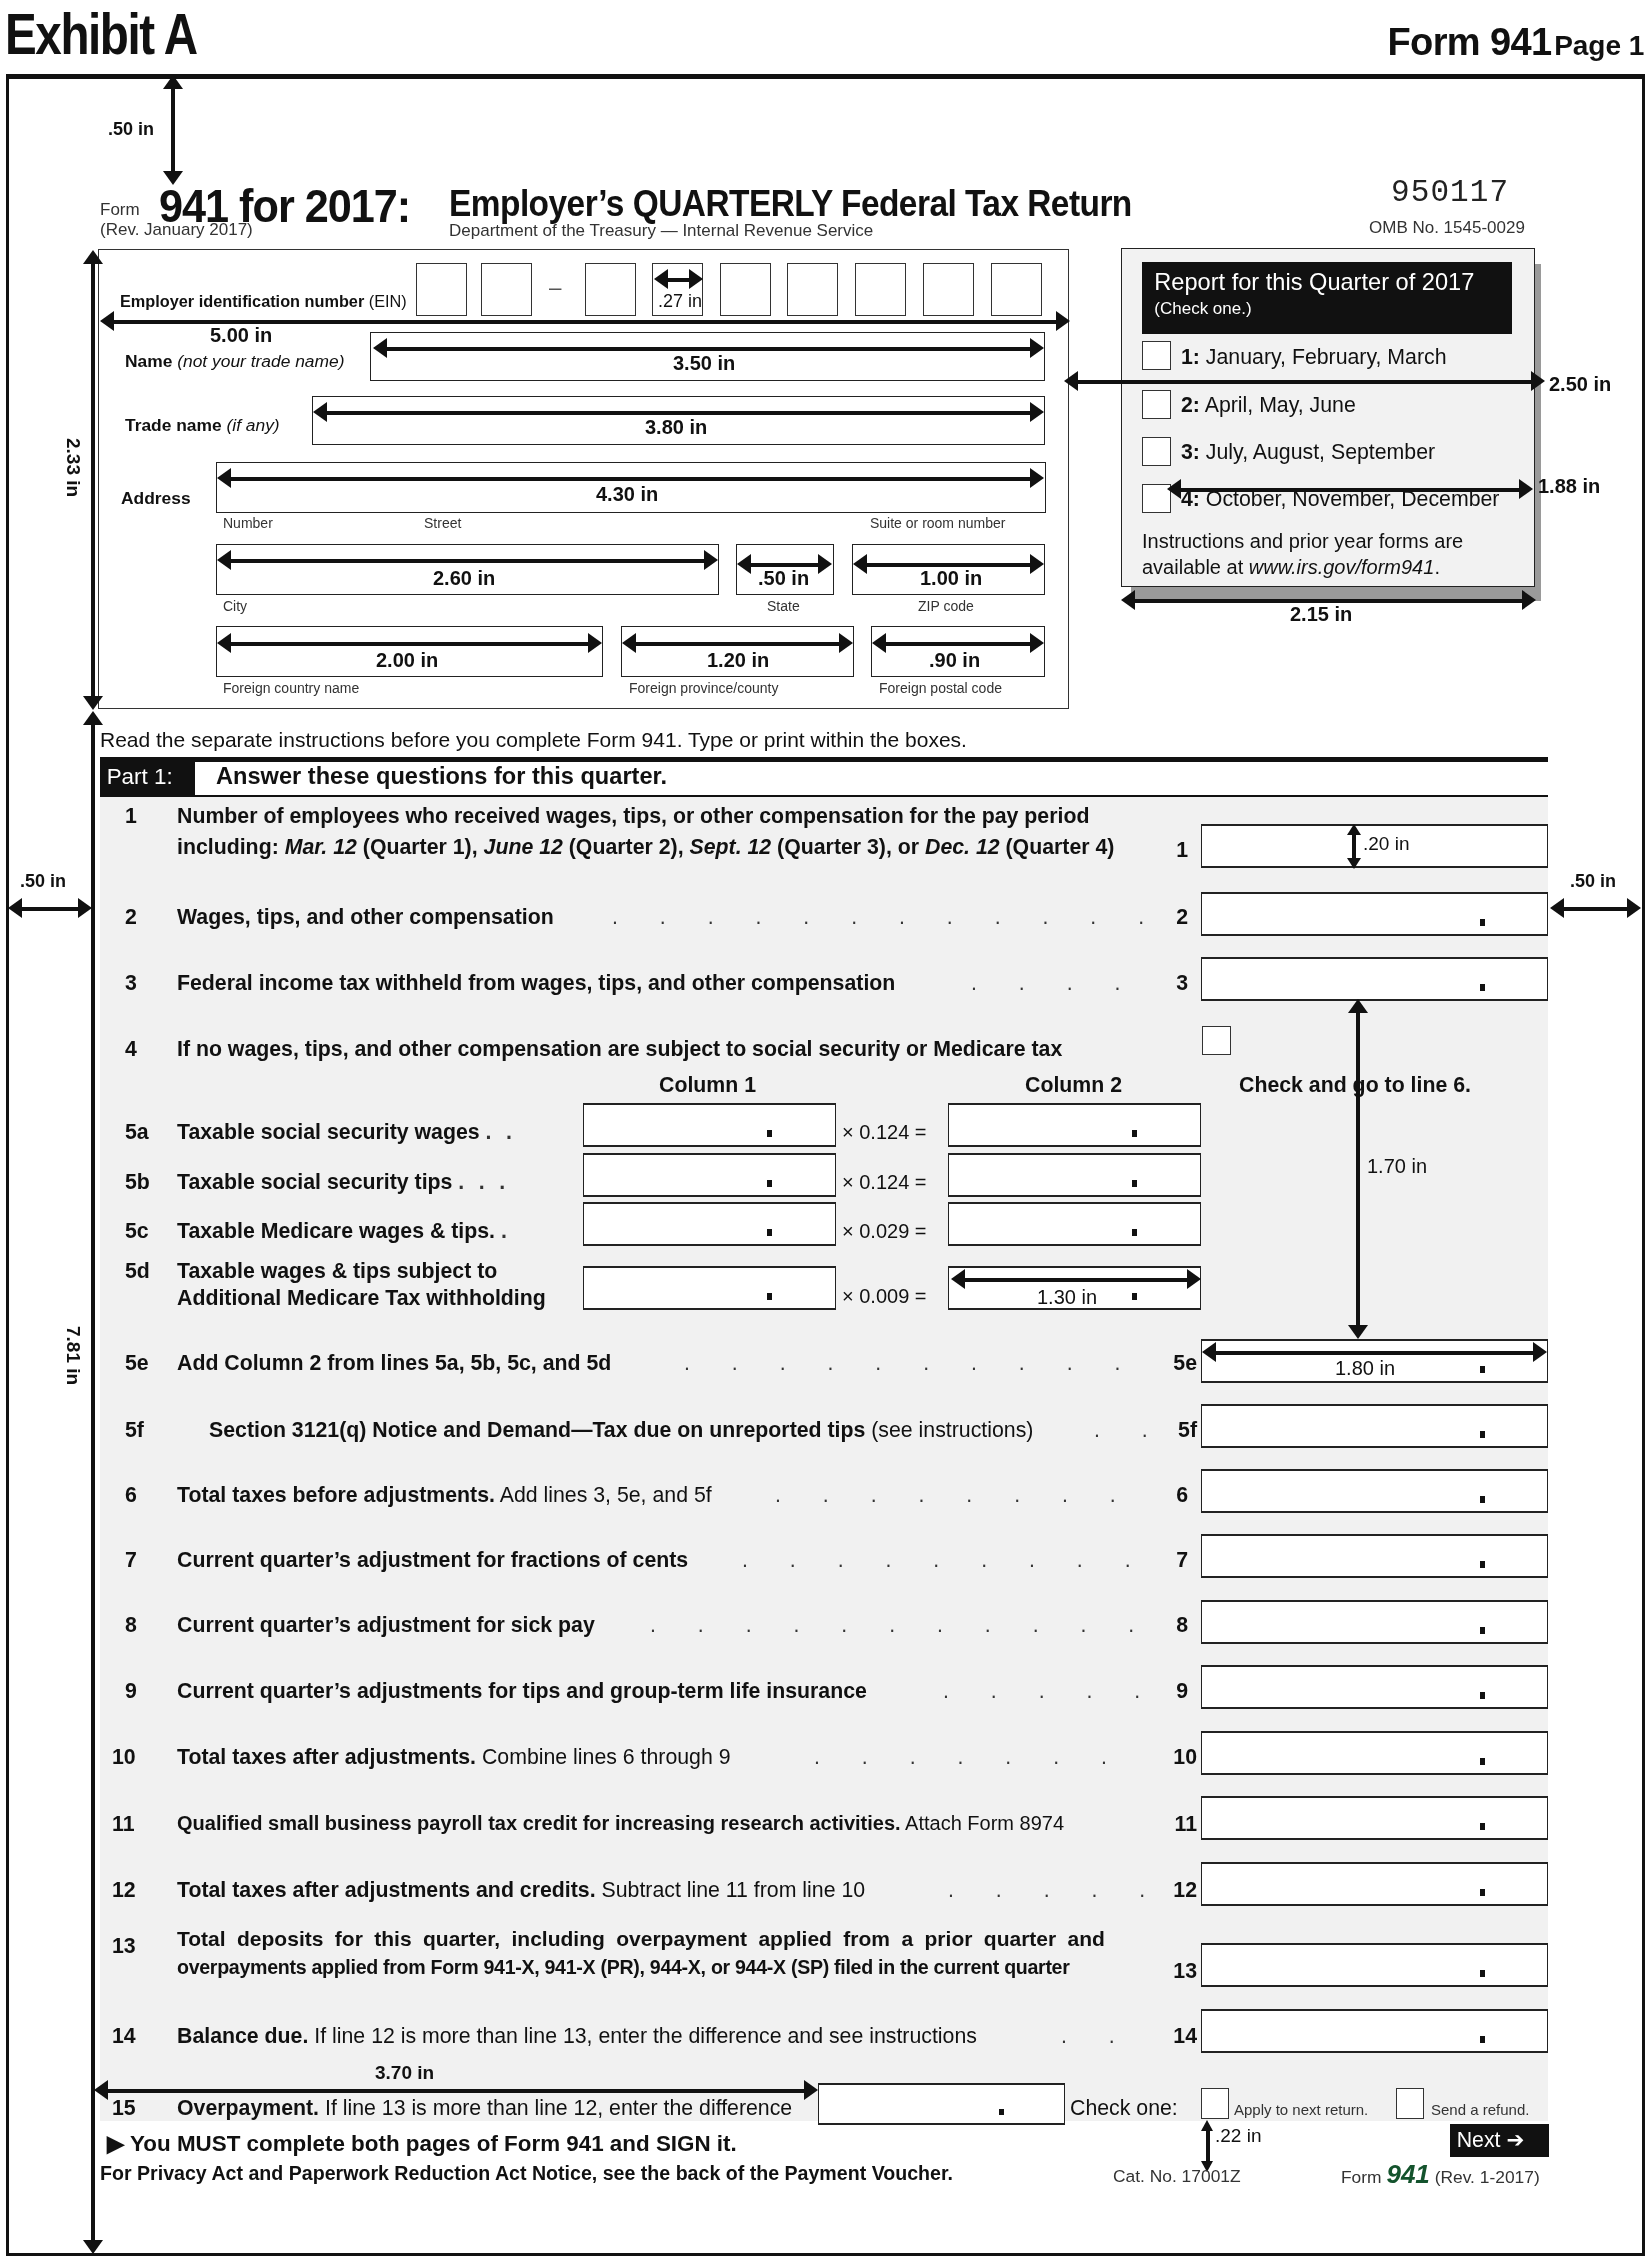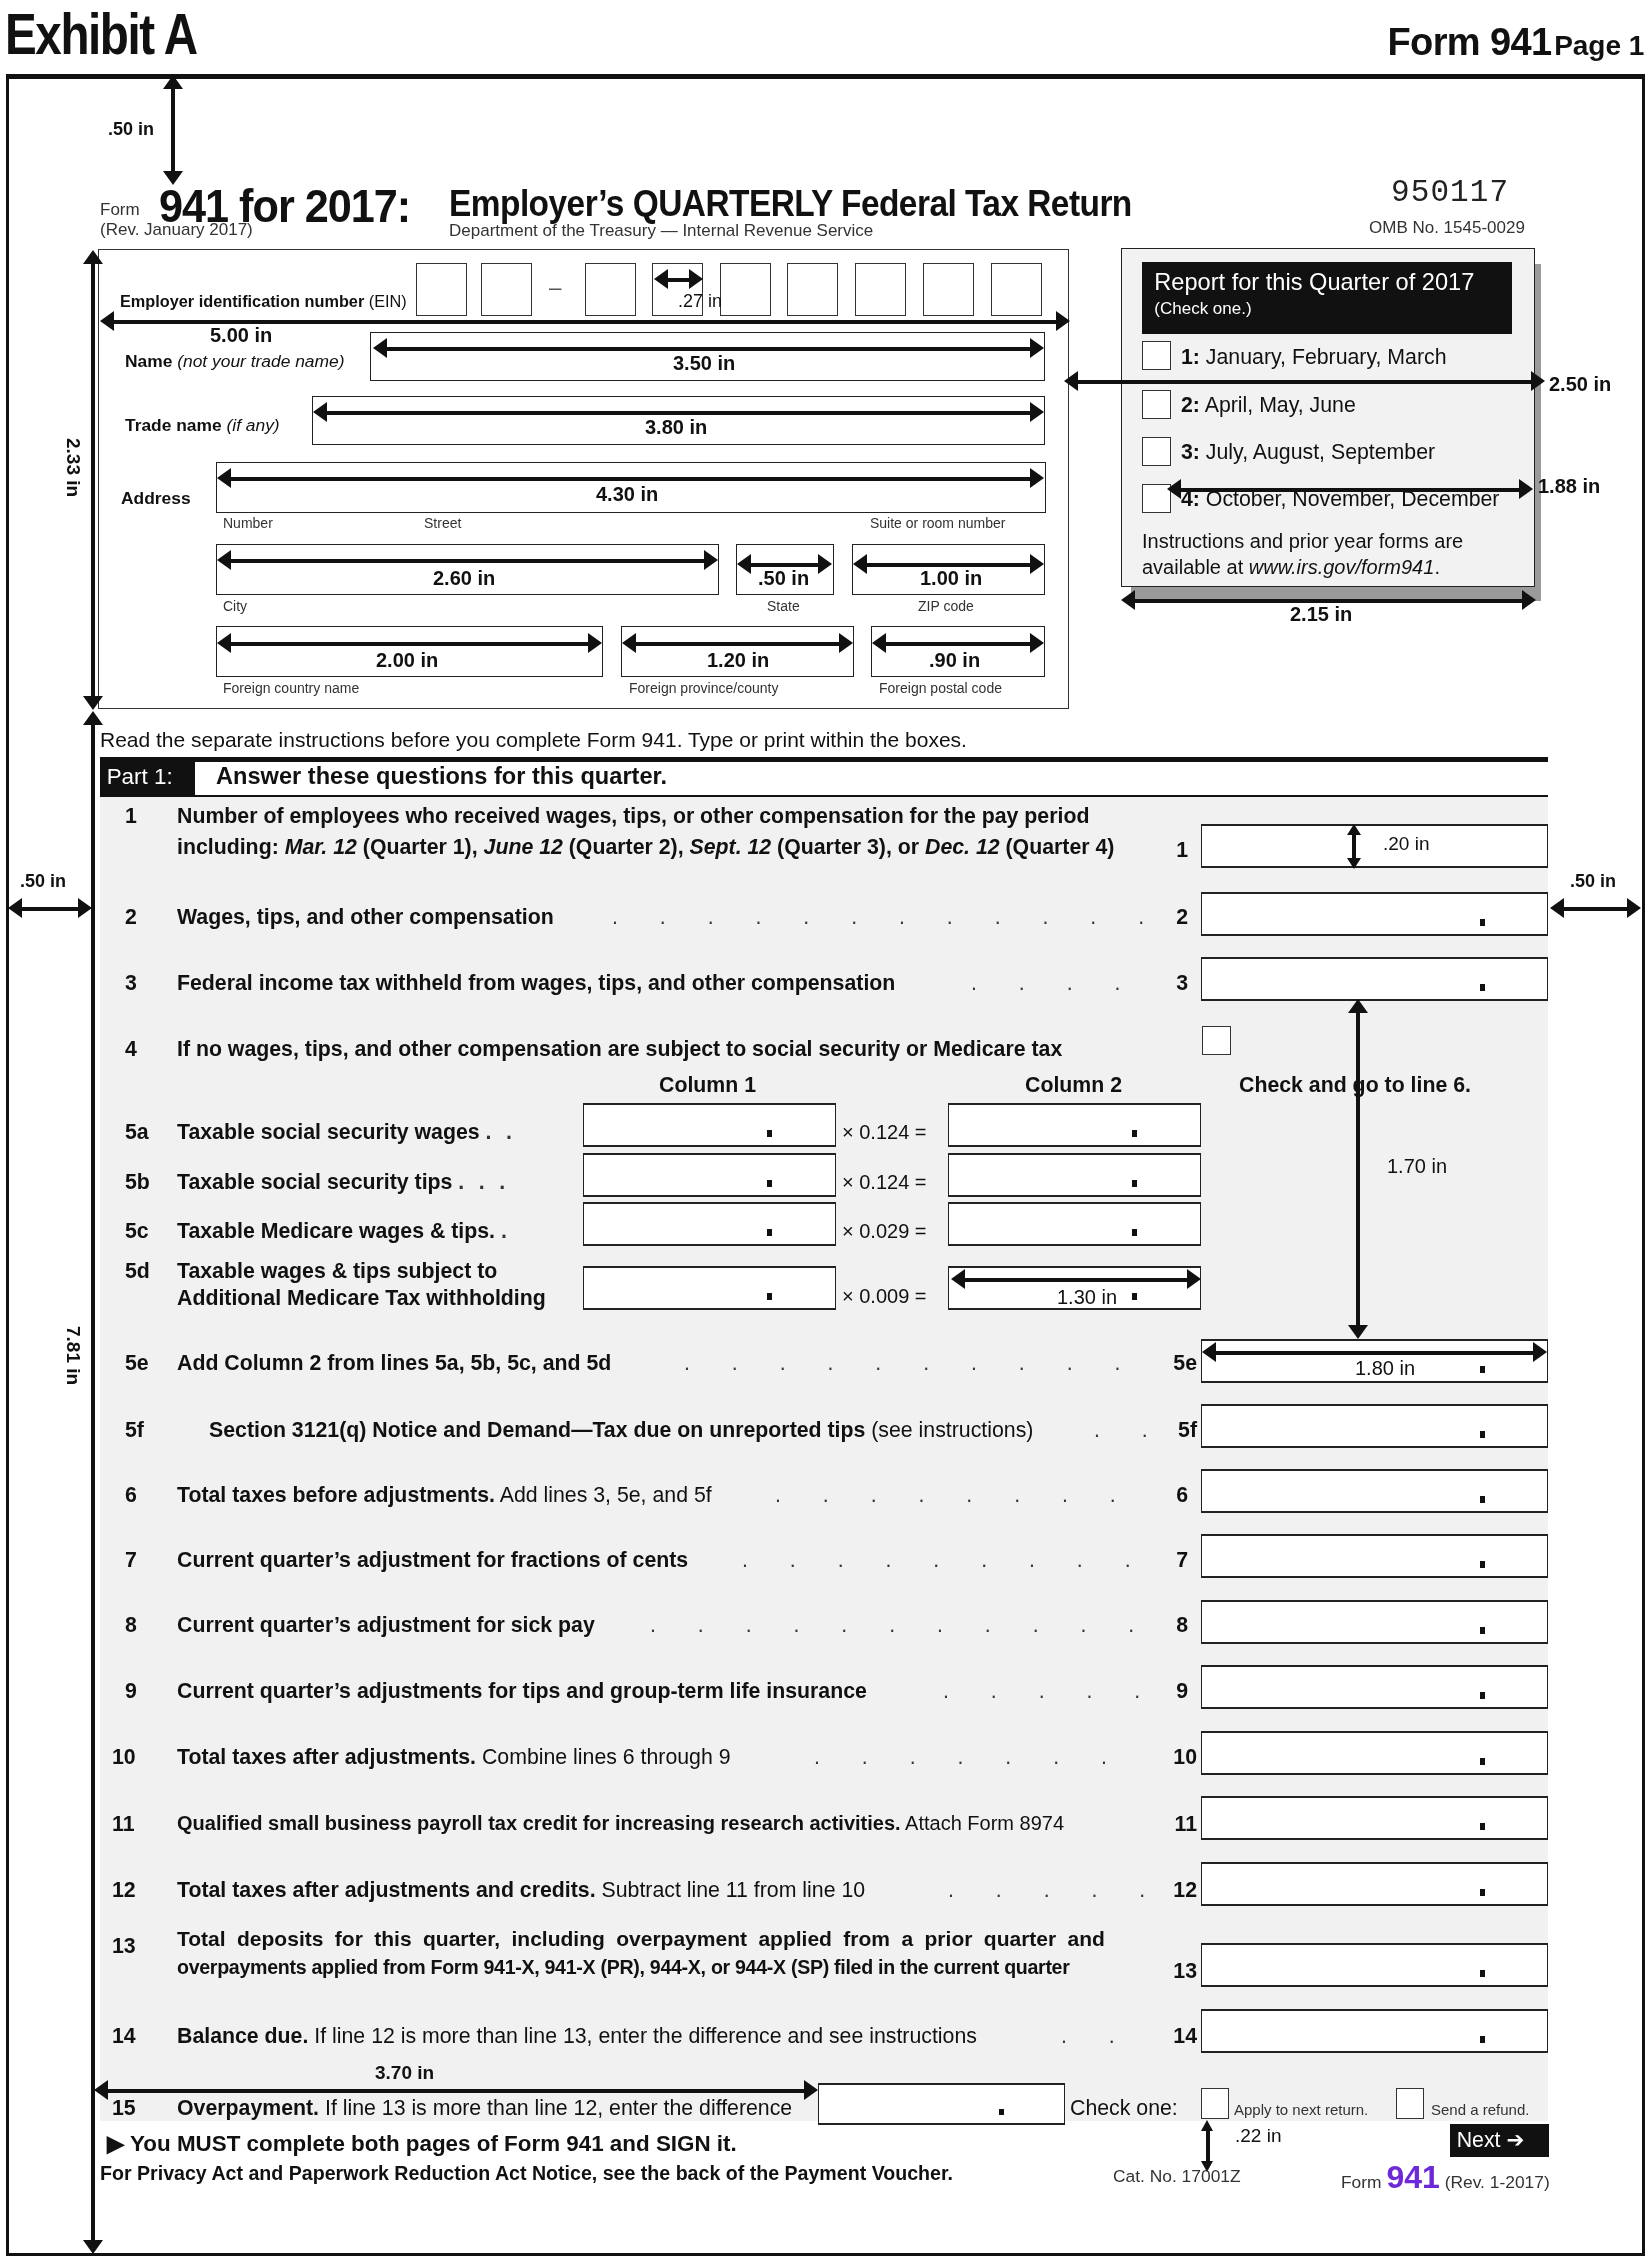--- a/index.html
+++ b/index.html
@@ -20,21 +20,21 @@
   .title-omb { left: 1369px; top: 218px; font-size: 17px; color: #333; }
 
   .id-box { left: 98px; top: 249px; width: 971px; height: 460px; border: 1.7px solid #333; background: #fff; }
   .lbl { font-size: 17.4px; font-weight: bold; white-space: nowrap; }
   .lbl i { font-weight: normal; font-style: italic; }
   .lbl .n { font-weight: normal; }
   .small-lbl { font-size: 14px; color: #333; white-space: nowrap; }
   .field { border: 1.7px solid #222; background: #fff; }
   .ein-cell { border: 1.7px solid #333; background: #fff; width: 51px; height: 53px; top: 263px; }
   .dim-label { font-size: 20px; font-weight: bold; white-space: nowrap; }
-  .dim-label.light { font-weight: normal; margin-left: 20px; }
+  .dim-label.light { font-weight: normal; }
 
   .harrow { height: 7.9px; }
   .harrow .shaft { position: absolute; left: 10px; right: 10px; top: 2.2px; height: 3.9px; background: #111; }
   .harrow .hl { position: absolute; left: 0; top: -6.7px; width: 0; height: 0; border-top: 10.7px solid transparent; border-bottom: 10.7px solid transparent; border-right: 14.6px solid #111; }
   .harrow .hr { position: absolute; right: 0; top: -6.7px; width: 0; height: 0; border-top: 10.7px solid transparent; border-bottom: 10.7px solid transparent; border-left: 14.6px solid #111; }
   .varrow { width: 7.9px; }
   .varrow .shaft { position: absolute; top: 10px; bottom: 10px; left: 2.2px; width: 3.4px; background: #111; }
   .varrow .ht { position: absolute; top: 0; left: -6.2px; width: 0; height: 0; border-left: 10px solid transparent; border-right: 10px solid transparent; border-bottom: 14.6px solid #111; }
   .varrow .hb { position: absolute; bottom: 0; left: -6.2px; width: 0; height: 0; border-left: 10px solid transparent; border-right: 10px solid transparent; border-top: 14.6px solid #111; }
   .vlabel { font-size: 19px; font-weight: bold; transform: rotate(90deg); transform-origin: left top; white-space: nowrap; }
@@ -66,21 +66,21 @@
   .amount .dot { position: absolute; width: 4.5px; height: 6.7px; background: #111; }
   .mult { font-size: 20px; white-space: nowrap; }
   .colhead { font-size: 21.3px; font-weight: bold; white-space: nowrap; }
   .chk { border: 1.7px solid #333; background: #fff; }
 
   .next-btn { left: 1450px; top: 2124px; width: 99px; height: 33px; background: #111; color: #fff; font-size: 21.3px; padding: 3.4px 6.7px; white-space: nowrap; }
   .footer-must { left: 107px; top: 2130px; font-size: 22.4px; font-weight: bold; white-space: nowrap; }
   .footer-privacy { left: 100px; top: 2162px; font-size: 19.6px; font-weight: bold; white-space: nowrap; }
   .footer-cat { left: 1113px; top: 2166px; font-size: 17.4px; color: #333; white-space: nowrap; }
   .footer-form { left: 1341px; top: 2159px; font-size: 17.4px; color: #333; white-space: nowrap; }
-  .footer-form b { font-size: 32px; color: #6d28d9; }
+  .footer-form b { font-size: 26px; color: #14532d; font-style: italic; }
 </style>
 </head>
 <body>
 
 <div class="abs exhibit">Exhibit A</div>
 <div class="abs form-page">
   <span class="big">Form 941</span>
   <span class="small">Page 1</span>
 </div>
 

